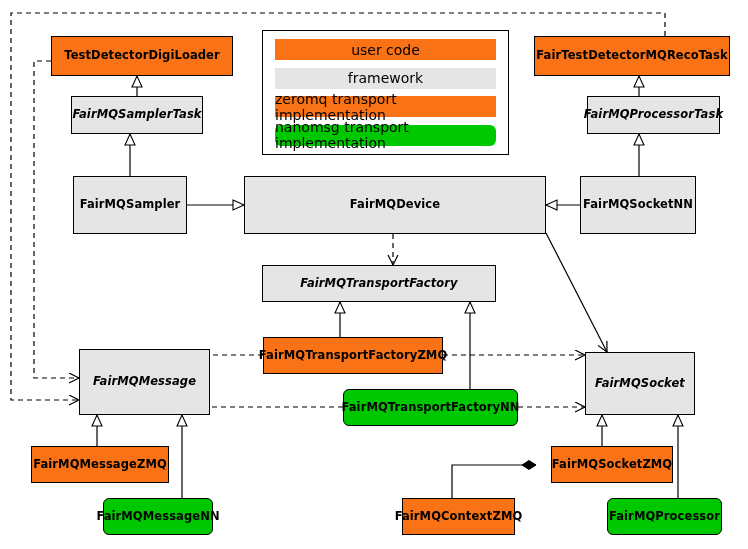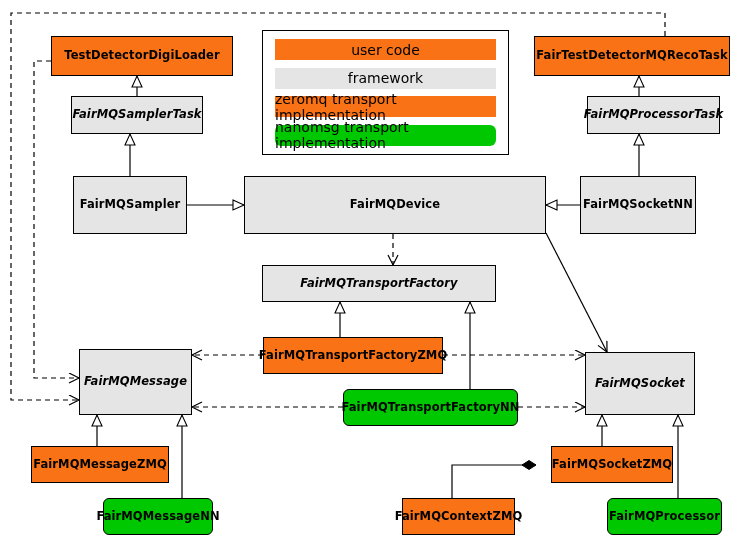--- a/index.html
+++ b/index.html
@@ -146,21 +146,21 @@
   <div class="node c-user" style="left:51px;top:36px;width:182px;height:40px;">TestDetectorDigiLoader</div>
   <div class="node c-frame abstract" style="left:71px;top:96px;width:132px;height:38px;">FairMQSamplerTask</div>
   <div class="node c-user" style="left:534px;top:36px;width:196px;height:40px;">FairTestDetectorMQRecoTask</div>
   <div class="node c-frame abstract" style="left:587px;top:96px;width:133px;height:38px;">FairMQProcessorTask</div>
   <div class="node c-frame" style="left:73px;top:176px;width:114px;height:58px;">FairMQSampler</div>
   <div class="node c-frame" style="left:244px;top:176px;width:302px;height:58px;">FairMQDevice</div>
   <div class="node c-frame" style="left:580px;top:176px;width:116px;height:58px;">FairMQSocketNN</div>
   <div class="node c-frame abstract" style="left:262px;top:265px;width:234px;height:37px;">FairMQTransportFactory</div>
   <div class="node c-zmq" style="left:263px;top:337px;width:180px;height:37px;">FairMQTransportFactoryZMQ</div>
   <div class="node c-nn" style="left:343px;top:389px;width:175px;height:37px;">FairMQTransportFactoryNN</div>
-  <div class="node c-frame abstract" style="left:79px;top:349px;width:113px;height:66px;">FairMQMessage</div>
+  <div class="node c-frame abstract" style="left:79px;top:349px;width:131px;height:66px;">FairMQMessage</div>
   <div class="node c-frame abstract" style="left:585px;top:352px;width:110px;height:63px;">FairMQSocket</div>
   <div class="node c-zmq" style="left:31px;top:446px;width:138px;height:37px;">FairMQMessageZMQ</div>
   <div class="node c-nn" style="left:103px;top:498px;width:110px;height:37px;">FairMQMessageNN</div>
   <div class="node c-zmq" style="left:402px;top:498px;width:113px;height:37px;">FairMQContextZMQ</div>
   <div class="node c-zmq" style="left:551px;top:446px;width:122px;height:37px;">FairMQSocketZMQ</div>
   <div class="node c-nn" style="left:607px;top:498px;width:115px;height:37px;">FairMQProcessor</div>
 
 </div>
 
 </body></html>

